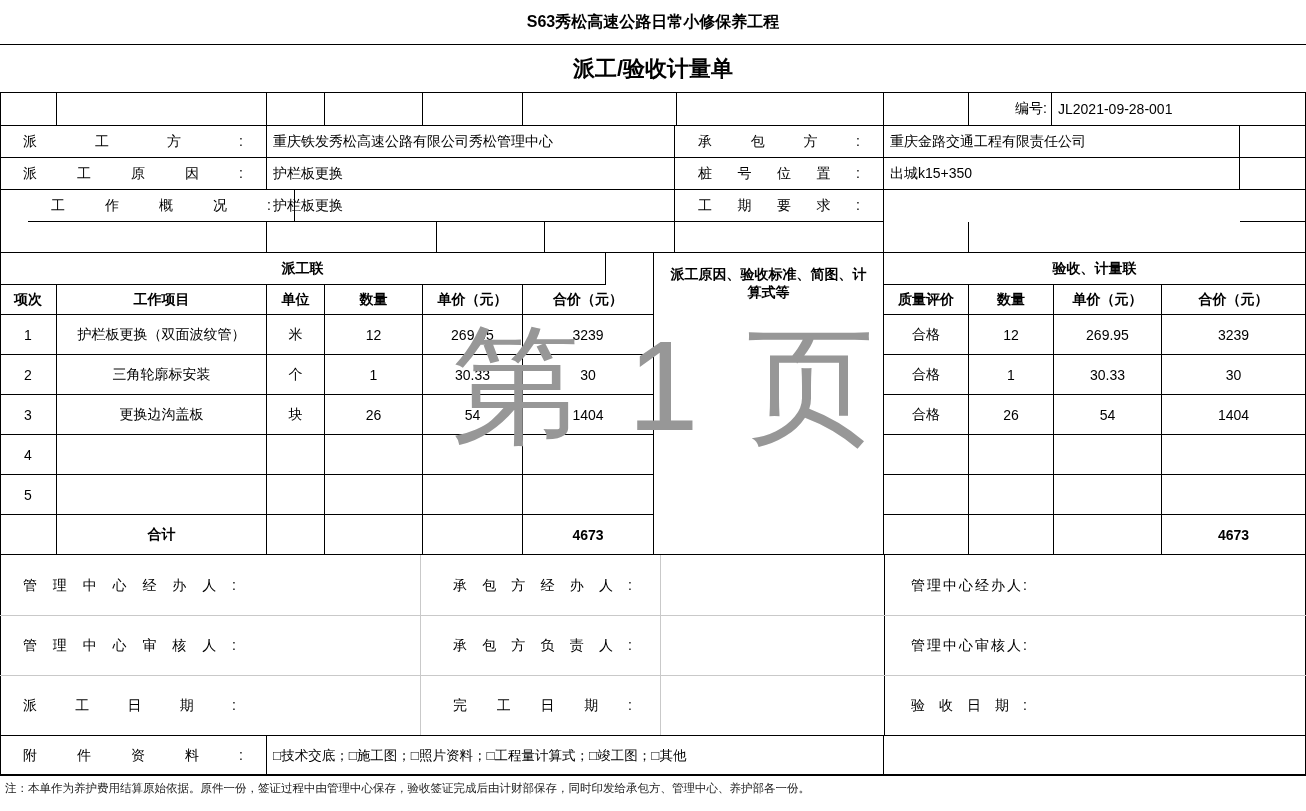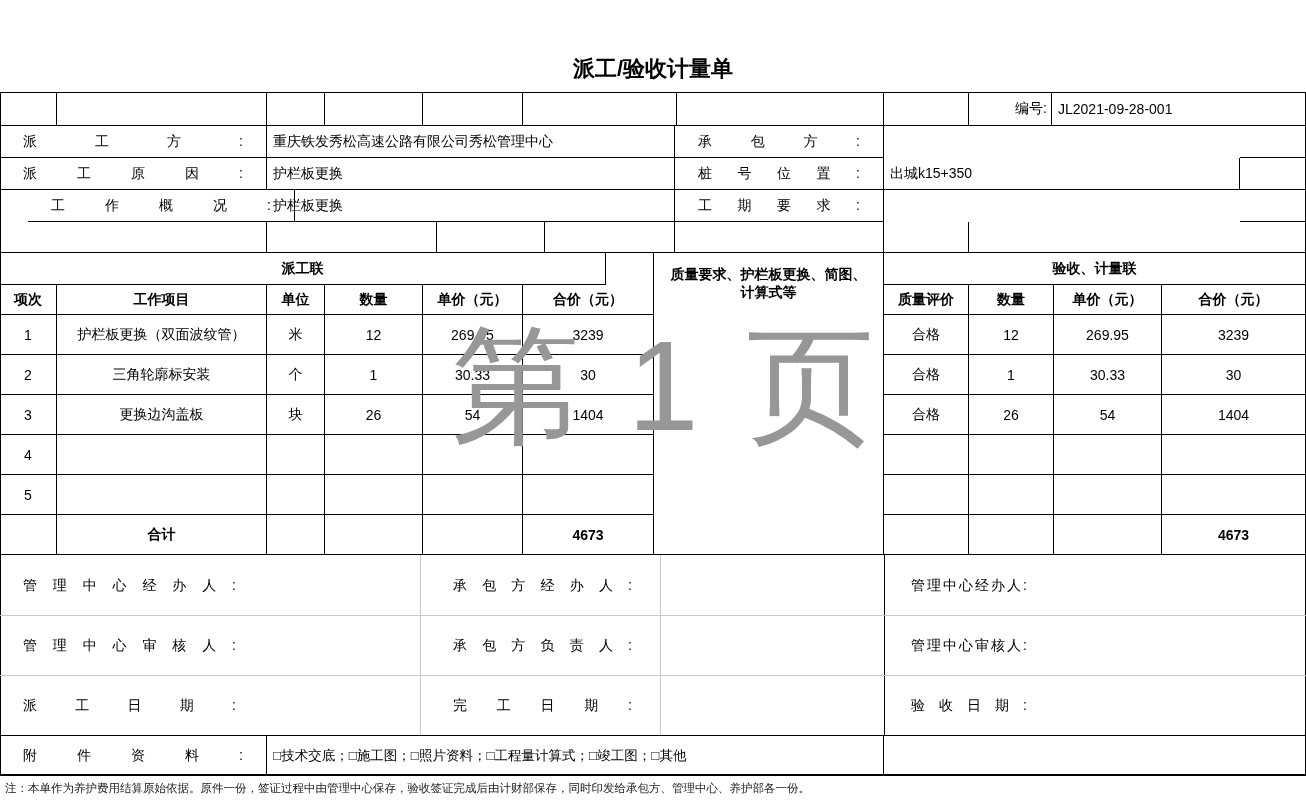--- a/index.html
+++ b/index.html
@@ -18,39 +18,41 @@
   #watermark{position:absolute;left:452px;top:316px;font-size:128px;line-height:1.1;
              color:#979797;letter-spacing:6px;z-index:10;white-space:nowrap;
              font-family:"Liberation Sans","DejaVu Sans",sans-serif;}
   .note{font-size:11.5px;color:#222;}
 </style>
 </head>
 <body>
 
 <div id="page">
 
+  <div class="c ctr bold bb" style="left:0;top:0;width:1306px;height:45px;font-size:16px;">S63秀松高速公路日常小修保养工程</div>
   <div class="c ctr bold bb" style="left:0;top:45px;width:1306px;height:48px;font-size:22px;">派工/验收计量单</div>
 
   <div class="blackline" style="left:0;top:93px;width:1px;height:682px;"></div>
   <div class="blackline" style="left:1305px;top:93px;width:1px;height:682px;"></div>
 
   <div class="c bd" style="left:0;top:93px;width:57px;height:33px;"></div>
   <div class="c bd" style="left:57px;top:93px;width:210px;height:33px;"></div>
   <div class="c bd" style="left:267px;top:93px;width:58px;height:33px;"></div>
   <div class="c bd" style="left:325px;top:93px;width:98px;height:33px;"></div>
   <div class="c bd" style="left:423px;top:93px;width:100px;height:33px;"></div>
   <div class="c bd" style="left:523px;top:93px;width:154px;height:33px;"></div>
   <div class="c bd" style="left:677px;top:93px;width:207px;height:33px;"></div>
   <div class="c bd" style="left:884px;top:93px;width:85px;height:33px;"></div>
   <div class="c bd rgt" style="left:969px;top:93px;width:83px;height:33px;">编号:</div>
   <div class="c bd lft" style="left:1052px;top:93px;width:254px;height:33px;">JL2021-09-28-001</div>
 
   <div class="c bd jst" style="left:0;top:126px;width:267px;height:32px;line-height:31px;">派工方:</div>
   <div class="c bd lft" style="left:267px;top:126px;width:408px;height:32px;">重庆铁发秀松高速公路有限公司秀松管理中心</div>
   <div class="c bd jst" style="left:675px;top:126px;width:209px;height:32px;line-height:31px;">承包方:</div>
+  <div class="c bd lft" style="left:884px;top:126px;width:356px;height:32px;">重庆金路交通工程有限责任公司</div>
   <div class="c bd" style="left:1240px;top:126px;width:66px;height:32px;"></div>
 
   <div class="c bd jst" style="left:0;top:158px;width:267px;height:32px;line-height:31px;">派工原因:</div>
   <div class="c bd lft" style="left:267px;top:158px;width:408px;height:32px;">护栏板更换</div>
   <div class="c bd jst" style="left:675px;top:158px;width:209px;height:32px;line-height:31px;">桩号位置:</div>
   <div class="c bd lft" style="left:884px;top:158px;width:356px;height:32px;">出城k15+350</div>
   <div class="c bd" style="left:1240px;top:158px;width:66px;height:32px;"></div>
 
   <div class="c bd jst" style="left:0;top:190px;width:267px;height:32px;line-height:31px;margin-left:28px;">工作概况:</div>
   <div class="c bd lft" style="left:267px;top:190px;width:408px;height:32px;">护栏板更换</div>
@@ -63,21 +65,21 @@
   <div class="c bd" style="left:545px;top:222px;width:130px;height:31px;"></div>
   <div class="c bd" style="left:675px;top:222px;width:209px;height:31px;"></div>
   <div class="c bd" style="left:884px;top:222px;width:85px;height:31px;"></div>
   <div class="c bd" style="left:969px;top:222px;width:337px;height:31px;"></div>
 
   <div class="c ctr bold bd" style="left:0;top:253px;width:606px;height:32px;">派工联</div>
   <div class="c ctr bold bd" style="left:884px;top:253px;width:422px;height:32px;">验收、计量联</div>
 
   <div class="c" style="left:653px;top:253px;width:231px;height:302px;border-left:1px solid #000;border-right:1px solid #000;border-bottom:1px solid #000;">
     <div class="ctr bold" style="width:100%;height:62px;">
-      <div style="width:198px;">质量要求、护栏板更换、简图、计算式等</div>
+      <div style="width:198px;">派工原因、验收标准、简图、计算式等</div>
     </div>
   </div>
 
   <div class="c ctr bold bd" style="left:0;top:285px;width:57px;height:30px;">项次</div>
   <div class="c ctr bold bd" style="left:57px;top:285px;width:210px;height:30px;">工作项目</div>
   <div class="c ctr bold bd" style="left:267px;top:285px;width:58px;height:30px;">单位</div>
   <div class="c ctr bold bd" style="left:325px;top:285px;width:98px;height:30px;">数量</div>
   <div class="c ctr bold bd" style="left:423px;top:285px;width:100px;height:30px;">单价（元）</div>
   <div class="c ctr bold bb" style="left:523px;top:285px;width:130px;height:30px;">合价（元）</div>
 

